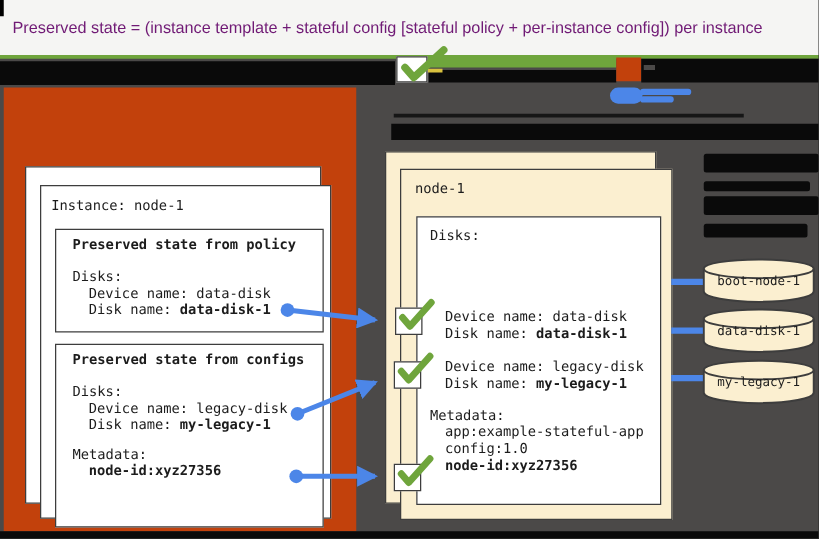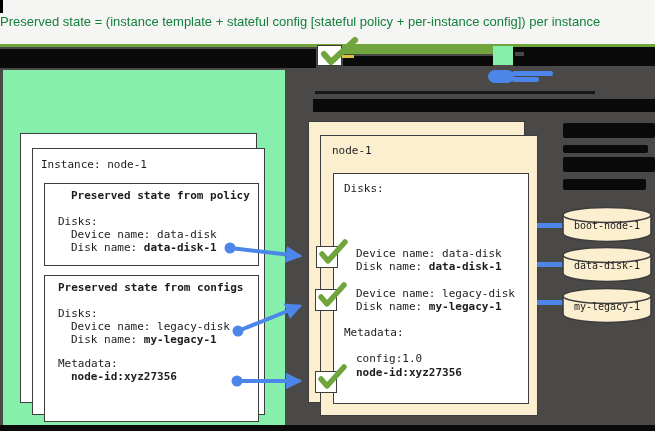--- a/index.html
+++ b/index.html
@@ -2,27 +2,27 @@
 <html><head>
 <meta charset="utf-8">
 <style>
   html,body{margin:0;padding:0;background:#222;}
   .stage{position:relative;width:655px;height:431px;background:#4B4948;overflow:hidden;
          font-family:"Liberation Sans",sans-serif;}
   .abs{position:absolute;}
   .mono{font-family:"DejaVu Sans Mono",monospace;font-size:11px;line-height:13px;color:#1c1c1c;white-space:pre;}
   .mono b,.b{font-weight:bold;}
   .titlebar{left:0;top:0;width:655px;height:44px;background:#F5F5F3;}
-  .title-text{left:0;top:14px;font-size:13px;color:#15803d;white-space:nowrap;}
+  .title-text{left:10px;top:14px;font-size:13px;color:#701a75;white-space:nowrap;}
   .notch{left:0;top:0;width:3px;height:13px;background:#000;}
   .greenline{left:0;top:44px;width:655px;height:3px;background:#6FA53C;}
   .greenbar{left:341px;top:44px;width:152px;height:10px;background:#6FA53C;}
   .yellowdash{left:342px;top:55px;width:12px;height:3px;background:#D9C23F;}
   .blackbar{background:#0A0A0A;}
-  .panel{background:#86efac;}
+  .panel{background:#c2410c;}
   .card{background:#fff;border:1.5px solid #3D3D3D;box-sizing:border-box;}
   .creamcard{background:#FBEFD0;border:1.5px solid #3D3D3D;box-sizing:border-box;}
   .checkbox{background:#fff;border:1.5px solid #3D3D3D;box-sizing:border-box;}
   .check-svg{position:absolute;overflow:visible;}
   .lp-head{left:27px;top:80px;font-size:12.5px;line-height:16px;color:#1c1c1c;}
   .cyl-label{font-family:"DejaVu Sans Mono",monospace;font-size:10px;color:#1c1c1c;
              text-align:center;width:90px;}
   .bluebit{background:#4C86E8;}
   .overlay{position:absolute;left:0;top:0;pointer-events:none;}
 </style>
@@ -67,21 +67,21 @@
       <div class="b">Managed instances</div>
       <div>(intended configuration, status)</div>
       <div class="b">autogenerated</div>
     </div>
 
     <div class="abs card" style="left:17px;top:63px;width:237px;height:270px;"></div>
     <div class="abs card" style="left:29px;top:78px;width:233px;height:267px;">
       <div class="abs mono" style="left:8px;top:9px;">Instance: node-1</div>
 
       <div class="abs card" style="left:11px;top:34px;width:215px;height:83px;">
-        <div class="abs mono b" style="left:26px;top:5px;">Preserved state from policy</div>
+        <div class="abs mono b" style="left:13px;top:5px;">Preserved state from policy</div>
         <div class="abs mono" style="left:13px;top:31px;">Disks:</div>
         <div class="abs mono" style="left:26px;top:44px;">Device name: data-disk</div>
         <div class="abs mono" style="left:26px;top:57px;"><span>Disk name: </span><b>data-disk-1</b></div>
       </div>
 
       <div class="abs card" style="left:11px;top:126px;width:215px;height:147px;">
         <div class="abs mono b" style="left:13px;top:5px;">Preserved state from configs</div>
         <div class="abs mono" style="left:13px;top:31px;">Disks:</div>
         <div class="abs mono" style="left:26px;top:44px;">Device name: legacy-disk</div>
         <div class="abs mono" style="left:26px;top:57px;"><span>Disk name: </span><b>my-legacy-1</b></div>
@@ -94,20 +94,21 @@
   <div class="abs creamcard" style="left:308px;top:121px;width:217px;height:282px;"></div>
   <div class="abs creamcard" style="left:320px;top:135px;width:218px;height:281px;">
     <div class="abs mono" style="left:11px;top:8px;">node-1</div>
     <div class="abs card" style="left:12px;top:37px;width:196px;height:231px;">
       <div class="abs mono" style="left:10px;top:8px;">Disks:</div>
       <div class="abs mono" style="left:22px;top:73px;">Device name: data-disk</div>
       <div class="abs mono" style="left:22px;top:86px;"><span>Disk name: </span><b>data-disk-1</b></div>
       <div class="abs mono" style="left:22px;top:113px;">Device name: legacy-disk</div>
       <div class="abs mono" style="left:22px;top:126px;"><span>Disk name: </span><b>my-legacy-1</b></div>
       <div class="abs mono" style="left:10px;top:152px;">Metadata:</div>
+      <div class="abs mono" style="left:22px;top:165px;">app:example-stateful-app</div>
       <div class="abs mono" style="left:22px;top:178px;">config:1.0</div>
       <div class="abs mono b" style="left:22px;top:192px;">node-id:xyz27356</div>
     </div>
   </div>
 
   <div class="abs checkbox" style="left:316px;top:246px;width:22px;height:22px;"></div>
   <svg class="check-svg" style="left:318px;top:239px;" width="30" height="28" viewBox="0 0 30 28">
     <polyline points="4,15 10,22 27,3" fill="none" stroke="#6FA53C" stroke-width="5.5" stroke-linecap="round" stroke-linejoin="round"></polyline>
   </svg>
   <div class="abs checkbox" style="left:315px;top:289px;width:22px;height:22px;"></div>

